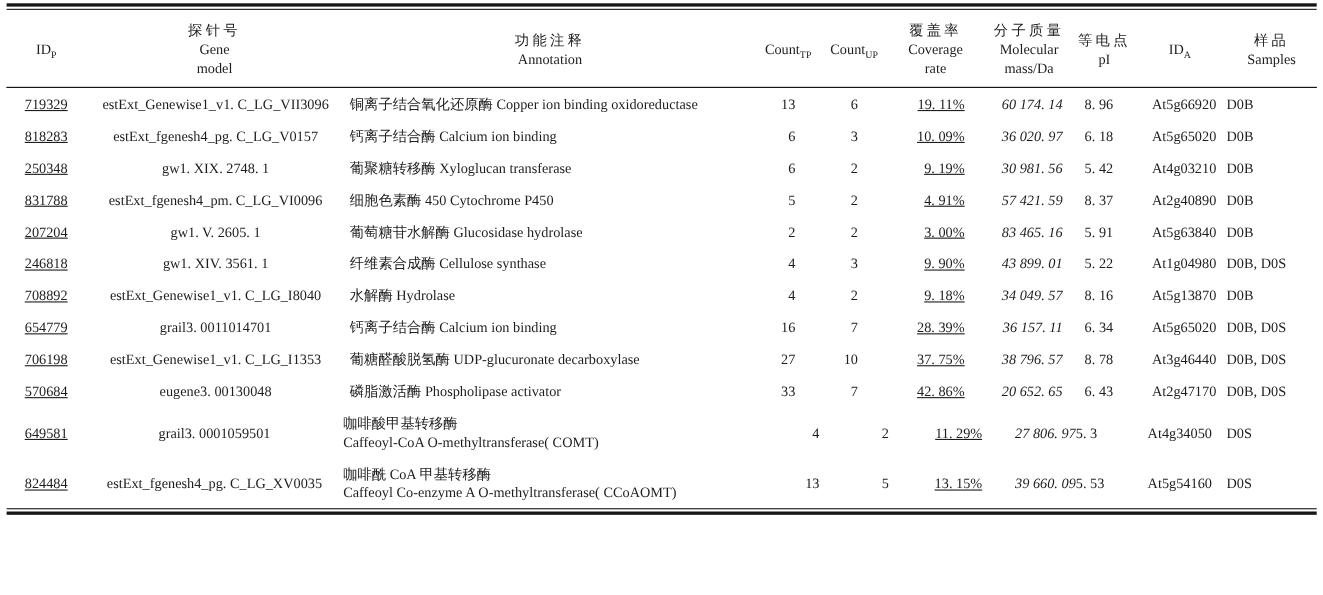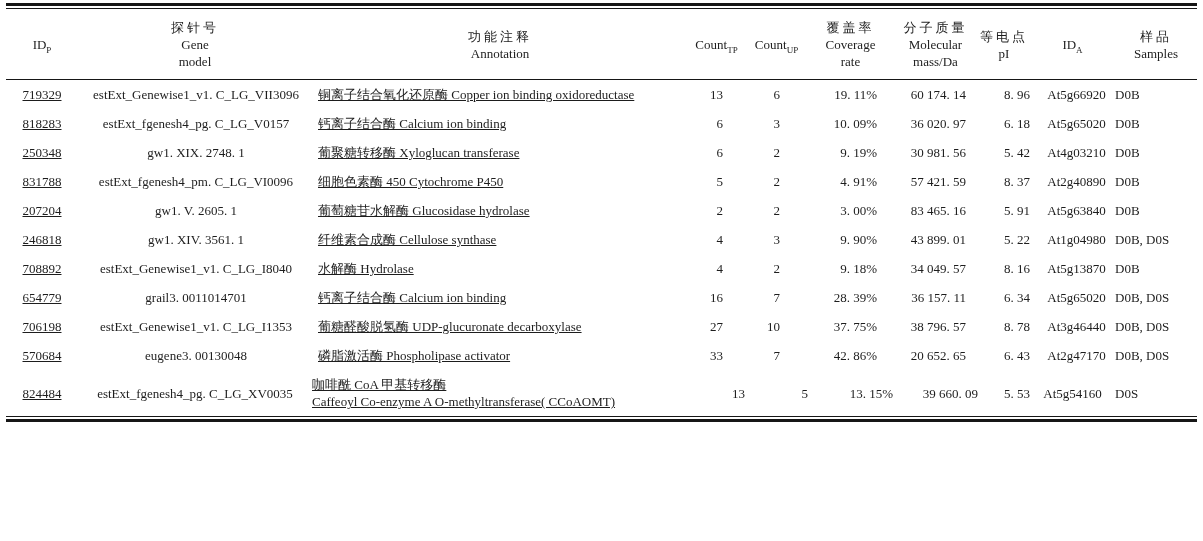--- a/index.html
+++ b/index.html
@@ -45,26 +45,26 @@
     vertical-align: middle;
     white-space: nowrap;
     overflow: hidden;
   }
   tbody tr.tall td { padding: 6px 0; line-height: 17px; }
 
   
   td.c-idp    { text-align: center; text-decoration: underline; }
   td.c-gene   { text-align: center; padding-left: 2px; }
   td.c-ann    { text-align: left; padding-left: 6px; white-space: normal; }
-  td.c-ann div{ white-space: nowrap; text-decoration: underline; }
+  td.c-ann div{ white-space: nowrap; }
   td.c-tp     { text-align: right; padding-right: 22px; }
   td.c-up     { text-align: right; padding-right: 28px; }
-  td.c-cov    { text-align: right; padding-right: 16px; }
-  td.c-mass   { text-align: right; padding-right: 12px; }
-  td.c-pi     { text-align: right; padding-left: 8px; }
+  td.c-cov    { text-align: right; padding-right: 16px; text-decoration: underline; }
+  td.c-mass   { text-align: right; padding-right: 12px; font-style: italic; }
+  td.c-pi     { text-align: left; padding-left: 8px; }
   td.c-ida    { text-align: center; padding-left: 8px; }
   td.c-samp   { }
 </style>
 </head>
 <body>
 
 <div class="page">
 
   <div class="rule thick"></div>
   <div class="rule-gap"></div>
@@ -282,20 +282,35 @@
     <td class="c-tp">33</td>
     <td class="c-up">7</td>
     <td class="c-cov">42. 86%</td>
     <td class="c-mass">20 652. 65</td>
     <td class="c-pi">6. 43</td>
     <td class="c-ida">At2g47170</td>
     <td class="c-samp">D0B, D0S</td>
   </tr>
 
 
+  <tr class="tall">
+    <td class="c-idp">649581</td>
+    <td class="c-gene">grail3. 0001059501</td>
+    <td class="c-ann">
+      <div>咖啡酸甲基转移酶</div>
+      <div>Caffeoyl-CoA O-methyltransferase( COMT)</div>
+    </td>
+    <td class="c-tp">4</td>
+    <td class="c-up">2</td>
+    <td class="c-cov">11. 29%</td>
+    <td class="c-mass">27 806. 97</td>
+    <td class="c-pi">5. 3</td>
+    <td class="c-ida">At4g34050</td>
+    <td class="c-samp">D0S</td>
+  </tr>
 
   <tr class="tall">
     <td class="c-idp">824484</td>
     <td class="c-gene">estExt_fgenesh4_pg. C_LG_XV0035</td>
     <td class="c-ann">
       <div>咖啡酰 CoA 甲基转移酶</div>
       <div>Caffeoyl Co-enzyme A O-methyltransferase( CCoAOMT)</div>
     </td>
     <td class="c-tp">13</td>
     <td class="c-up">5</td>

